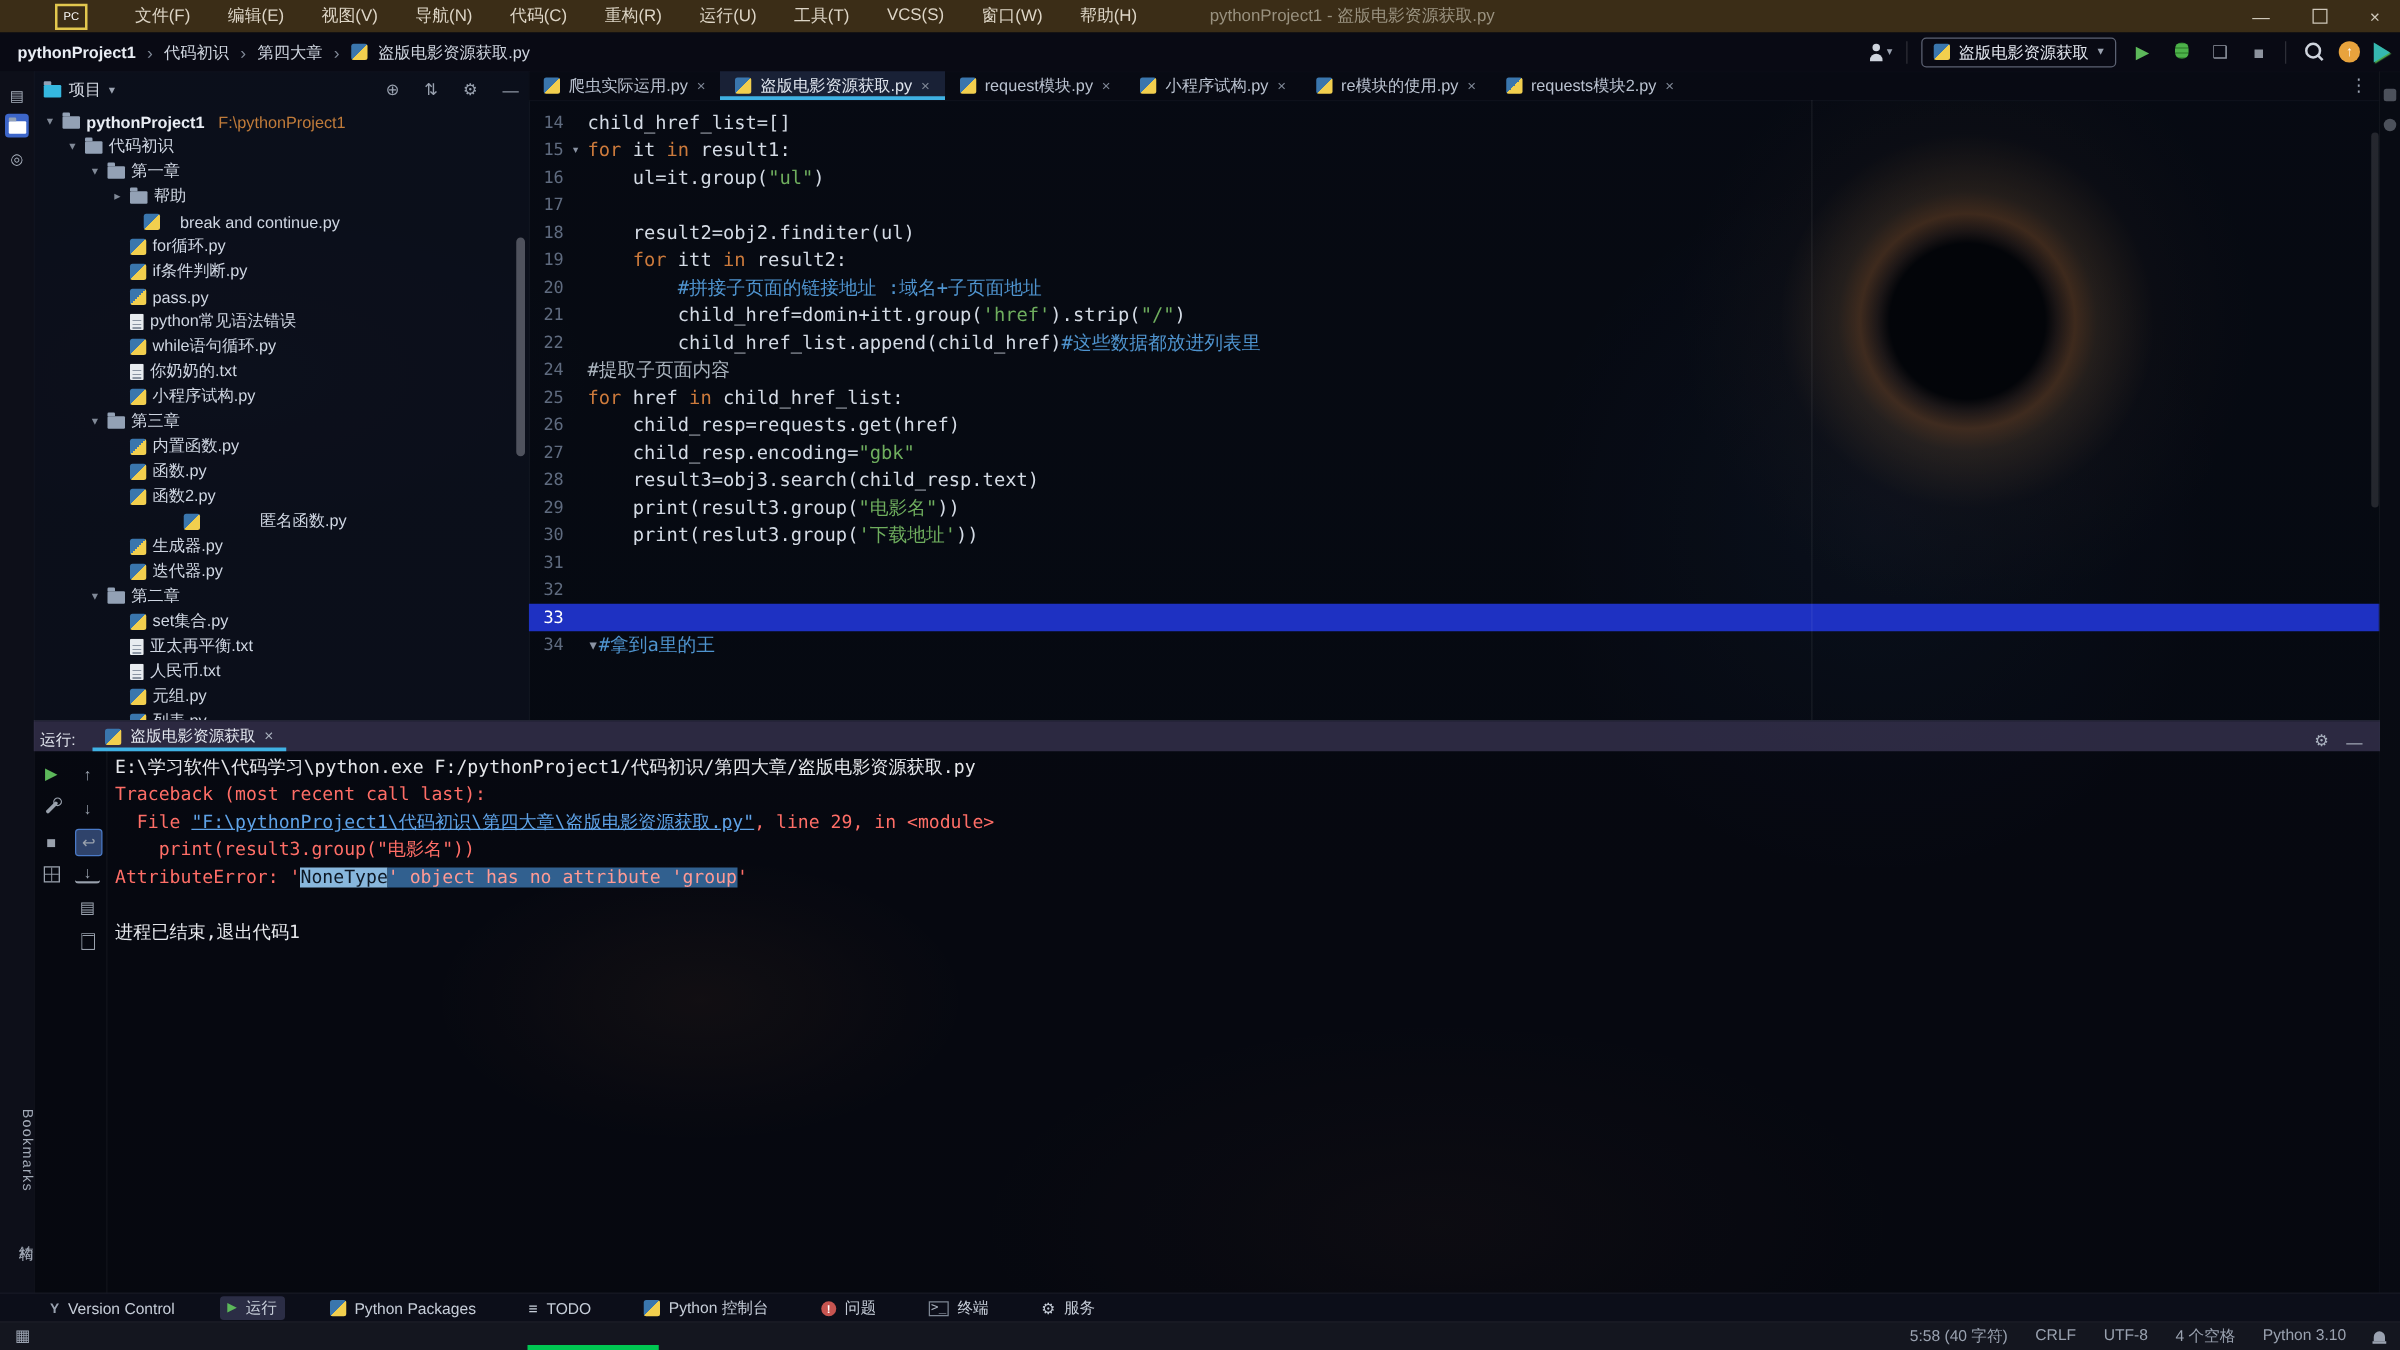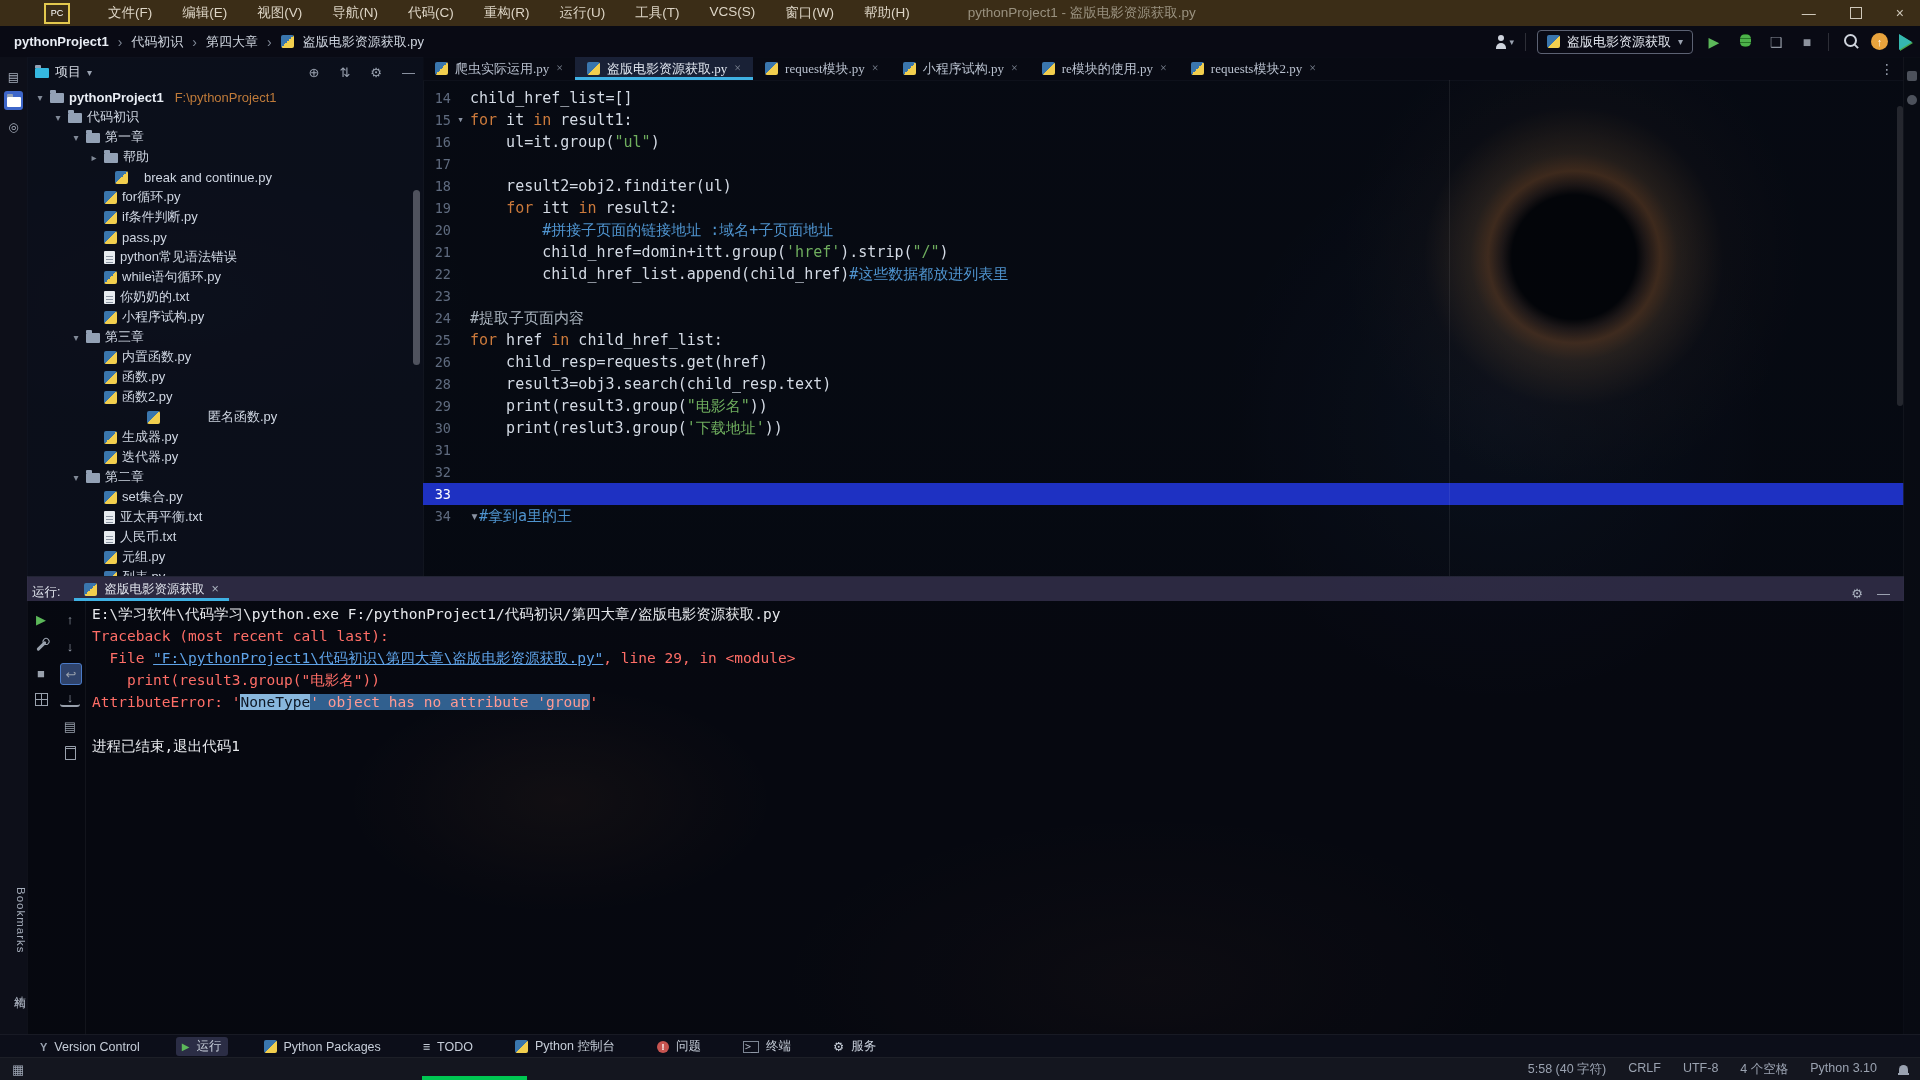--- a/index.html
+++ b/index.html
@@ -66,21 +66,21 @@
   .pp-header .hic{color:#9aa2b0;margin-left:14px;font-size:13px;}
   .pp-spacer{flex:1;}
   .tree-row{height:20px;display:flex;align-items:center;gap:5px;white-space:nowrap;color:#cfd6e2;}
   .tree-row .arrow{color:#808997;font-size:10px;width:10px;flex:none;text-align:center;}
   .tree-row .suffix{color:#c07b3a;margin-left:6px;}
   .tree-row .lbl.bold{font-weight:bold;color:#e9edf4;}
   .pp-scroll{position:absolute;top:133px;right:3px;width:7px;height:175px;background:rgba(205,210,220,0.35);border-radius:4px;}
   
   .editor{position:absolute;top:57px;left:423px;right:16px;height:519px;}
   .tab-row{height:23px;display:flex;align-items:stretch;background:rgba(8,10,20,0.85);border-bottom:1px solid rgba(255,255,255,0.05);font-size:13px;}
-  .tab{display:flex;align-items:center;gap:7px;padding:0 12px;color:#b9c1cf;position:relative;font-family:Liberation Serif, serif;}
+  .tab{display:flex;align-items:center;gap:7px;padding:0 12px;color:#b9c1cf;position:relative;}
   .tab .x{color:#808997;font-size:12px;}
   .tab.active{background:rgba(40,52,84,0.55);color:#dfe5ee;}
   .tab.active::after{content:"";position:absolute;left:0;right:0;bottom:0;height:3px;background:#3fb1e3;}
   .tab-more{margin-left:auto;color:#9aa2b0;display:flex;align-items:center;padding:0 10px;font-size:14px;}
   .code-area{position:absolute;top:23px;left:0;right:0;bottom:0;background:rgba(8,12,22,0.42);padding-top:7px;font-family:"DejaVu Sans Mono","Liberation Mono",monospace;font-size:15px;overflow:hidden;}
   .margin-line{position:absolute;top:0;bottom:0;left:1026px;width:1px;background:rgba(255,255,255,0.07);}
   .code-row{height:22px;line-height:22px;display:flex;white-space:pre;}
   .code-row .ln{width:28px;text-align:right;color:#5f6b7f;flex:none;font-size:13.5px;}
   .code-row .foldc{width:19px;flex:none;color:#8a93a3;text-align:center;font-size:11px;}
   .code-row.current{background:#1e31c2;}
@@ -361,24 +361,24 @@
     <div class="ed-scroll"></div>
   <div class="code-row"><span class="ln">14</span><span class="foldc"></span><span class="seg-d">child_href_list=[]</span></div>
       <div class="code-row"><span class="ln">15</span><span class="foldc">▾</span><span class="seg-k">for</span><span class="seg-d"> it </span><span class="seg-k">in</span><span class="seg-d"> result1:</span></div>
       <div class="code-row"><span class="ln">16</span><span class="foldc"></span><span class="seg-d">    ul=it.group(</span><span class="seg-s">"ul"</span><span class="seg-d">)</span></div>
       <div class="code-row"><span class="ln">17</span><span class="foldc"></span></div>
       <div class="code-row"><span class="ln">18</span><span class="foldc"></span><span class="seg-d">    result2=obj2.finditer(ul)</span></div>
       <div class="code-row"><span class="ln">19</span><span class="foldc"></span><span class="seg-d">    </span><span class="seg-k">for</span><span class="seg-d"> itt </span><span class="seg-k">in</span><span class="seg-d"> result2:</span></div>
       <div class="code-row"><span class="ln">20</span><span class="foldc"></span><span class="seg-d">        </span><span class="seg-c">#拼接子页面的链接地址 :域名+子页面地址</span></div>
       <div class="code-row"><span class="ln">21</span><span class="foldc"></span><span class="seg-d">        child_href=domin+itt.group(</span><span class="seg-s">'href'</span><span class="seg-d">).strip(</span><span class="seg-s">"/"</span><span class="seg-d">)</span></div>
       <div class="code-row"><span class="ln">22</span><span class="foldc"></span><span class="seg-d">        child_href_list.append(child_href)</span><span class="seg-c">#这些数据都放进列表里</span></div>
-      <div class="code-row"><span class="ln">23</span><span class="foldc"></span></div>
       <div class="code-row"><span class="ln">24</span><span class="foldc"></span><span class="seg-g">#提取子页面内容</span></div>
       <div class="code-row"><span class="ln">25</span><span class="foldc"></span><span class="seg-k">for</span><span class="seg-d"> href </span><span class="seg-k">in</span><span class="seg-d"> child_href_list:</span></div>
       <div class="code-row"><span class="ln">26</span><span class="foldc"></span><span class="seg-d">    child_resp=requests.get(href)</span></div>
+      <div class="code-row"><span class="ln">27</span><span class="foldc"></span><span class="seg-d">    child_resp.encoding=</span><span class="seg-s">"gbk"</span></div>
       <div class="code-row"><span class="ln">28</span><span class="foldc"></span><span class="seg-d">    result3=obj3.search(child_resp.text)</span></div>
       <div class="code-row"><span class="ln">29</span><span class="foldc"></span><span class="seg-d">    print(result3.group(</span><span class="seg-s">"电影名"</span><span class="seg-d">))</span></div>
       <div class="code-row"><span class="ln">30</span><span class="foldc"></span><span class="seg-d">    print(reslut3.group(</span><span class="seg-s">'下载地址'</span><span class="seg-d">))</span></div>
       <div class="code-row"><span class="ln">31</span><span class="foldc"></span></div>
       <div class="code-row"><span class="ln">32</span><span class="foldc"></span></div>
       <div class="code-row current"><span class="ln">33</span><span class="foldc"></span></div>
       <div class="code-row"><span class="ln">34</span><span class="foldc"></span><span class="seg-m">▾</span><span class="seg-c">#拿到a里的王</span></div>
     </div>
 </div>
 

